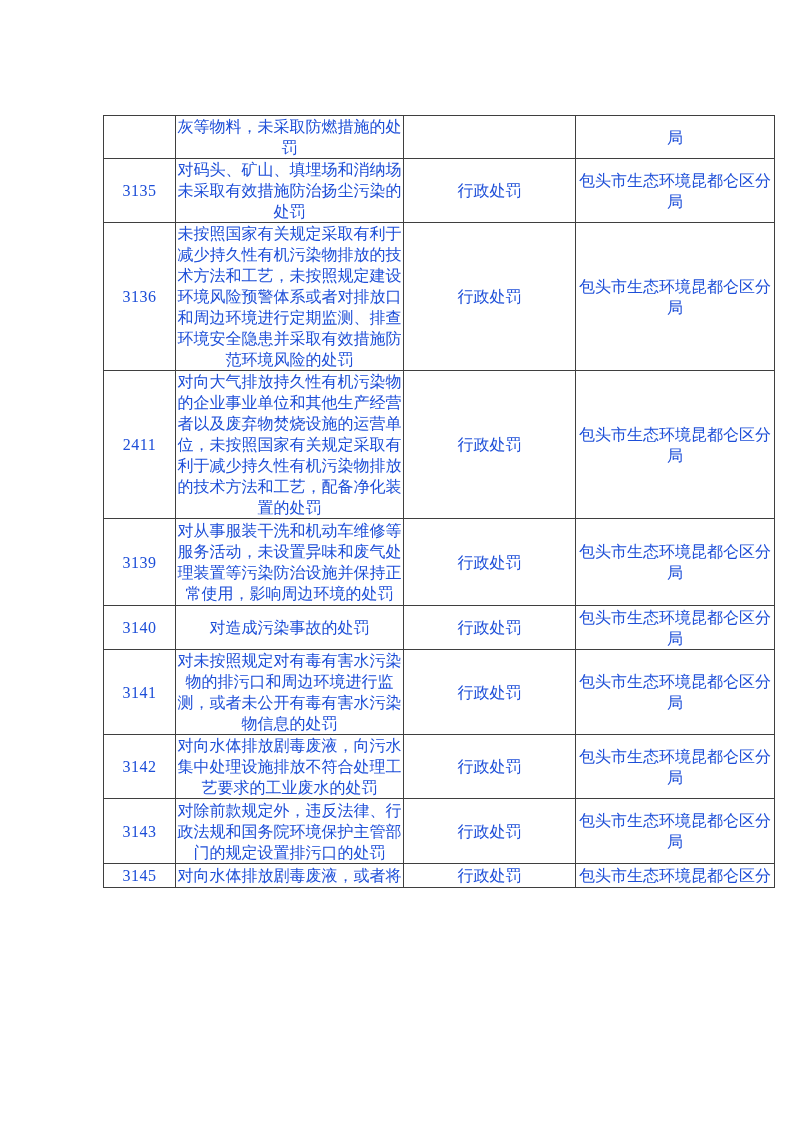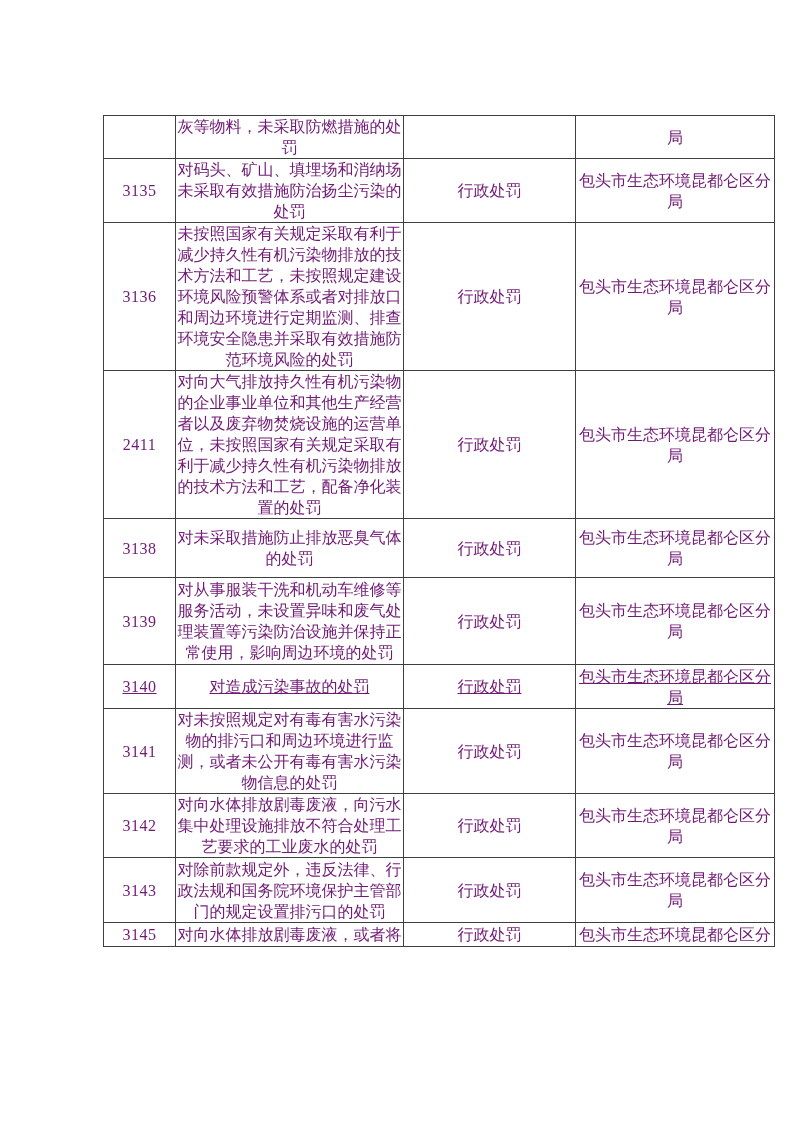--- a/index.html
+++ b/index.html
@@ -7,21 +7,21 @@
     padding: 0;
     background: #ffffff;
   }
   .page {
     position: relative;
     width: 793px;
     height: 1122px;
     background: #ffffff;
     overflow: hidden;
     font-family: "Liberation Serif", "DejaVu Serif", serif;
-    color: #701a75;
+    color: #1d4ed8;
   }
   .table-wrap {
     position: absolute;
     left: 103px;
     top: 115px;
     width: 672px;
     height: 894px;
     overflow: hidden;
   }
   table.doc-table {
@@ -80,33 +80,27 @@
     <td class="cell-desc">未按照国家有关规定采取有利于减少持久性有机污染物排放的技术方法和工艺，未按照规定建设环境风险预警体系或者对排放口和周边环境进行定期监测、排查环境安全隐患并采取有效措施防范环境风险的处罚</td>
     <td class="cell-type">行政处罚</td>
     <td class="cell-dept">包头市生态环境昆都仑区分局</td>
   </tr>
           <tr style="height: 147px;">
     <td class="cell-id">2411</td>
     <td class="cell-desc">对向大气排放持久性有机污染物的企业事业单位和其他生产经营者以及废弃物焚烧设施的运营单位，未按照国家有关规定采取有利于减少持久性有机污染物排放的技术方法和工艺，配备净化装置的处罚</td>
     <td class="cell-type">行政处罚</td>
     <td class="cell-dept">包头市生态环境昆都仑区分局</td>
   </tr>
-          <tr style="height: 59px;">
-    <td class="cell-id">3138</td>
-    <td class="cell-desc">对未采取措施防止排放恶臭气体的处罚</td>
-    <td class="cell-type">行政处罚</td>
-    <td class="cell-dept">包头市生态环境昆都仑区分局</td>
-  </tr>
           <tr style="height: 87px;">
     <td class="cell-id">3139</td>
     <td class="cell-desc">对从事服装干洗和机动车维修等服务活动，未设置异味和废气处理装置等污染防治设施并保持正常使用，影响周边环境的处罚</td>
     <td class="cell-type">行政处罚</td>
     <td class="cell-dept">包头市生态环境昆都仑区分局</td>
   </tr>
-          <tr style="height: 44px; text-decoration: underline;">
+          <tr style="height: 44px;">
     <td class="cell-id">3140</td>
     <td class="cell-desc">对造成污染事故的处罚</td>
     <td class="cell-type">行政处罚</td>
     <td class="cell-dept">包头市生态环境昆都仑区分局</td>
   </tr>
           <tr style="height: 84px;">
     <td class="cell-id">3141</td>
     <td class="cell-desc">对未按照规定对有毒有害水污染物的排污口和周边环境进行监测，或者未公开有毒有害水污染物信息的处罚</td>
     <td class="cell-type">行政处罚</td>
     <td class="cell-dept">包头市生态环境昆都仑区分局</td>

